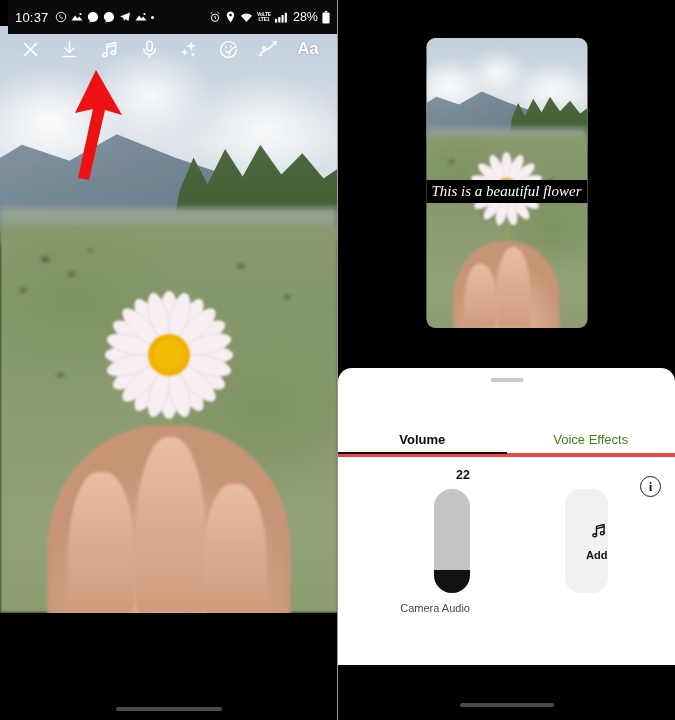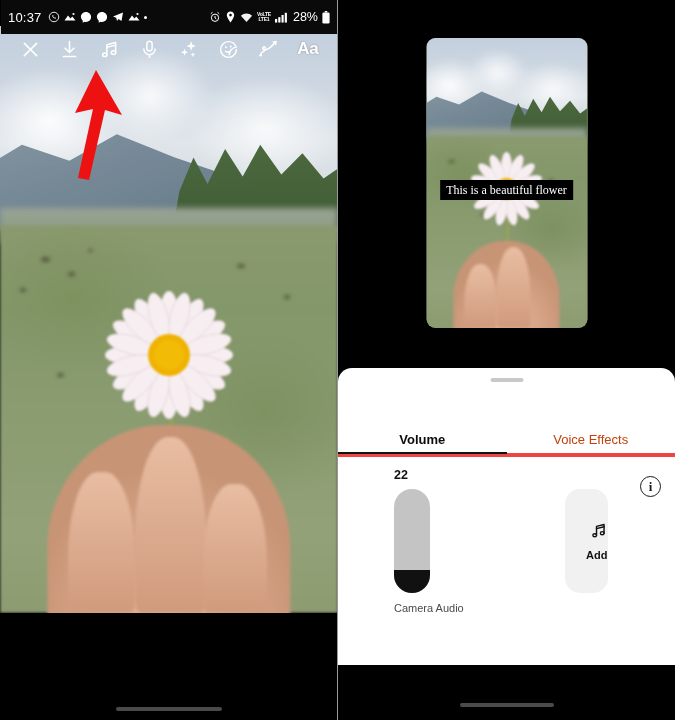--- a/index.html
+++ b/index.html
@@ -15,21 +15,21 @@
   .phone-left {
     position: relative;
     width: 338px; height: 720px;
     background: #000;
     overflow: hidden;
     border-right: 1px solid #9a9a9a;
   }
 
   
   .statusbar {
-    position: absolute; top: 0; left: 1px; right: 0; height: 34px;
+    position: absolute; top: 0; left: 8px; right: 0; height: 34px;
     background: #0a0a0a; color: #fff;
     display: flex; align-items: center;
     padding: 0 7px;
     font-size: 12.5px;
     z-index: 40;
   }
   .sb-time { font-size: 13px; letter-spacing: .2px; margin-right: 6px; }
   .sb-icons-left { display: flex; align-items: center; gap: 4px; }
   .sb-spacer { flex: 1; }
   .sb-icons-right { display: flex; align-items: center; gap: 4px; }
@@ -165,24 +165,25 @@
     width: 161px; height: 290px;
     border-radius: 9px;
     overflow: hidden;
     background: #8a9a6e;
   }
   .caption-box {
     position: absolute; left: 50%; top: 49%;
     transform: translateX(-50%);
     background: #000; color: #fff;
     font-family: "Liberation Serif", serif;
-    font-size: 12px; line-height: 1;
+    font-size: 15px; line-height: 1;
     padding: 4px 6px;
     white-space: nowrap;
     z-index: 6;
+    font-style: italic;
   }
 
   
   .sheet {
     position: absolute; left: 0; bottom: 55px; width: 337px; height: 297px;
     background: #fff;
     border-radius: 14px 14px 0 0;
     z-index: 25;
     box-shadow: 0 -1px 4px rgba(0,0,0,.18);
   }
@@ -193,31 +194,31 @@
   .sheet-title {
     position: absolute; top: 26px; left: 0; right: 0;
     text-align: center; font-size: 13.5px; font-weight: 700; color: #111;
   }
   .tabs {
     position: absolute; top: 58px; left: 0; right: 0; height: 31px;
     display: flex; border-bottom: 4px solid #ef4444;
   }
   .tab {
     flex: 1; display: flex; align-items: center; justify-content: center;
-    font-size: 13px; color: #c2410c; position: relative; height: 100%;
+    font-size: 13px; color: #4d7c0f; position: relative; height: 100%;
   }
   .tab.active { color: #0b0b0b; font-weight: 700; }
   .tab.active::after {
     content: ""; position: absolute; bottom: -1px; left: 0; right: 0;
     height: 2px; background: #111;
   }
   .controls { position: absolute; top: 100px; left: 0; right: 0; height: 190px; }
   .slider-col {
     position: absolute; left: 56px; top: 0; width: 76px;
-    display: flex; flex-direction: column; align-items: flex-start;
+    display: flex; flex-direction: column; align-items: flex-end;
   }
   .slider-value { font-size: 12.5px; font-weight: 700; color: #111; margin-bottom: 7px; }
   .slider-track {
     position: relative; width: 36px; height: 104px;
     background: #c4c4c4; border-radius: 18px; overflow: hidden;
   }
   .slider-fill { position: absolute; left: 0; bottom: 0; width: 100%; background: #111; }
   .slider-label { margin-top: 9px; font-size: 11px; color: #4a4a4a; }
   .add-col { position: absolute; left: 210px; top: 21px; width: 76px;
              display: flex; flex-direction: column; align-items: center; }

